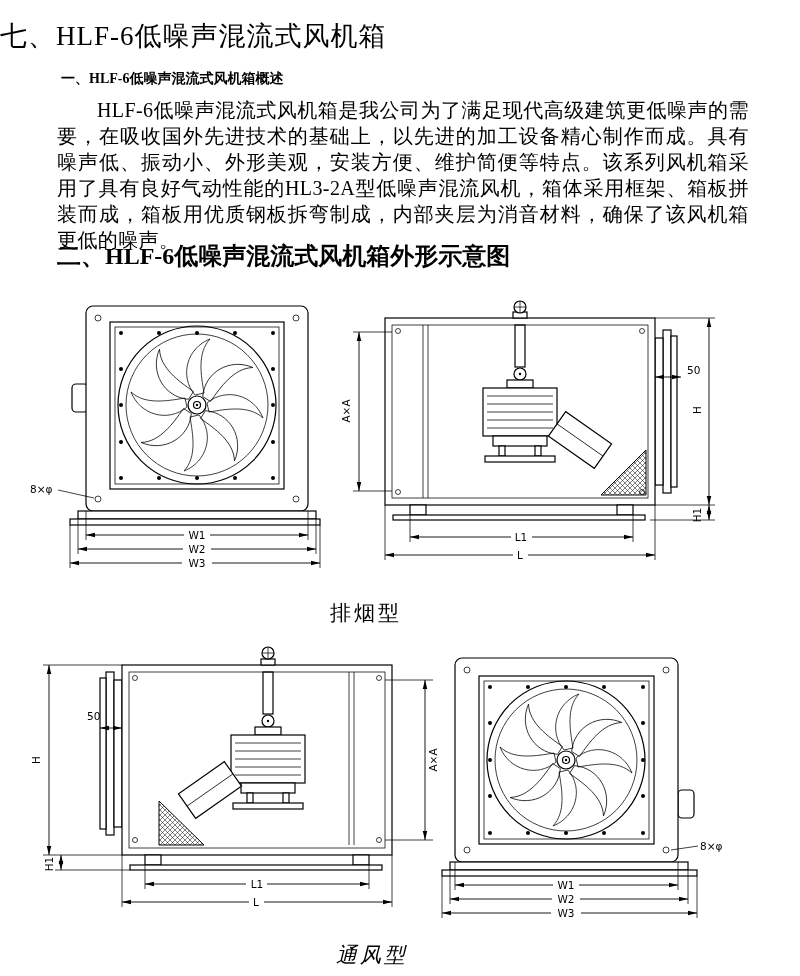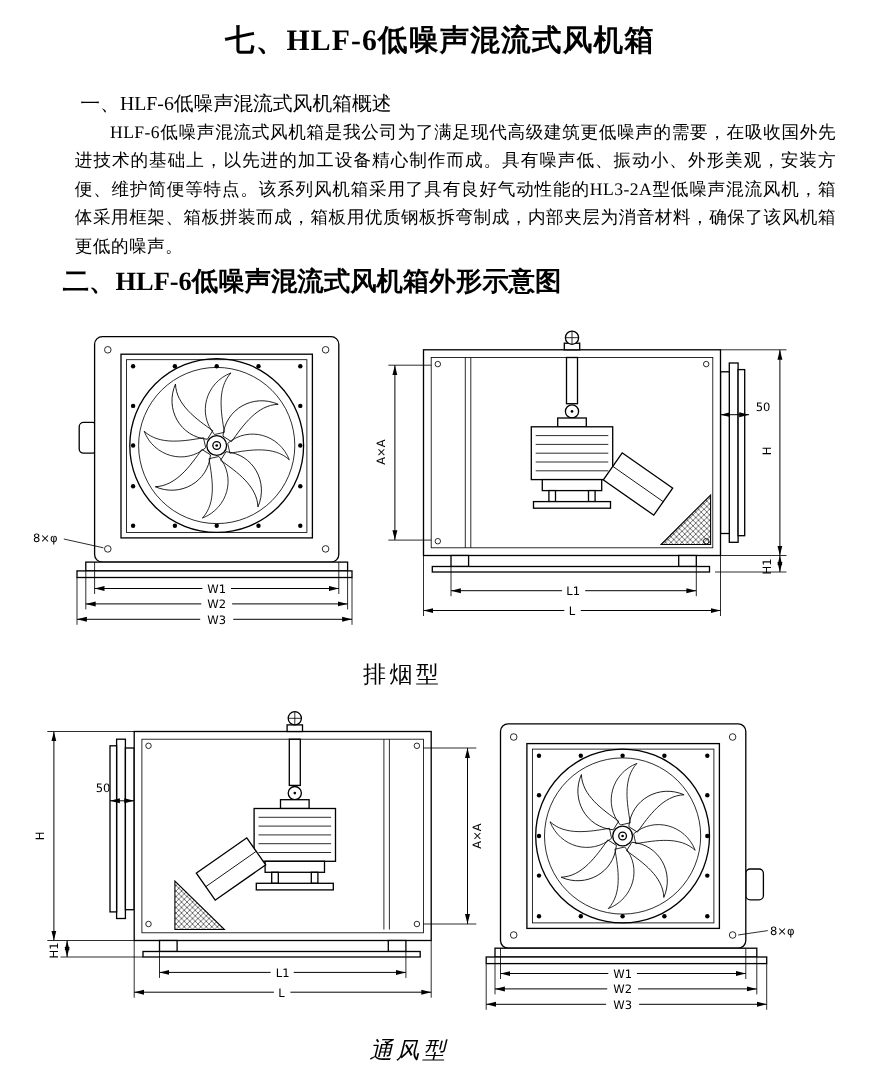--- a/index.html
+++ b/index.html
@@ -1,21 +1,21 @@
 <!DOCTYPE html>
 <html><head>
 <meta charset="utf-8">
 <style>
   html,body{margin:0;padding:0;background:#fff;}
   body{width:800px;height:976px;font-family:"Liberation Serif",serif;color:#000;}
   .page{position:relative;width:800px;height:976px;background:#fff;overflow:hidden;}
-  .title{position:absolute;top:18px;left:0;width:100%;text-align:center;font-size:27px;font-weight:bold;letter-spacing:1px;}
-  .h2a{position:absolute;top:66px;left:57px;font-size:18px;font-weight:normal;margin:16px;}
+  .title{position:absolute;top:18px;left:0;width:100%;text-align:left;font-size:27px;font-weight:normal;letter-spacing:1px;}
+  .h2a{position:absolute;top:66px;left:57px;font-size:14px;font-weight:bold;margin:4px;}
   .h2b{position:absolute;top:240px;left:57px;font-size:24px;font-weight:bold;margin:0;}
-  .para{position:absolute;top:97px;left:57px;width:692px;font-size:16px;line-height:26px;text-align:justify;text-indent:2em;margin:11px;letter-spacing:0.4px;}
+  .para{position:absolute;top:97px;left:57px;width:692px;font-size:20px;line-height:26px;text-align:justify;text-indent:2em;margin:0;letter-spacing:0.4px;}
   .dlabel{position:absolute;font-size:21px;letter-spacing:3px;}
   #lab-smoke{left:330px;top:599px;}
   #lab-vent{left:336px;top:941px;font-style:italic;}
   svg{position:absolute;}
   #svgA{left:28px;top:292px;}
   #svgB{left:335px;top:298px;}
   #svgC{left:25px;top:640px;}
   #svgD{left:440px;top:645px;}
   .s{fill:none;stroke:#000;stroke-width:1.2;}
   .sf{fill:#fff;stroke:#000;stroke-width:1.2;}

